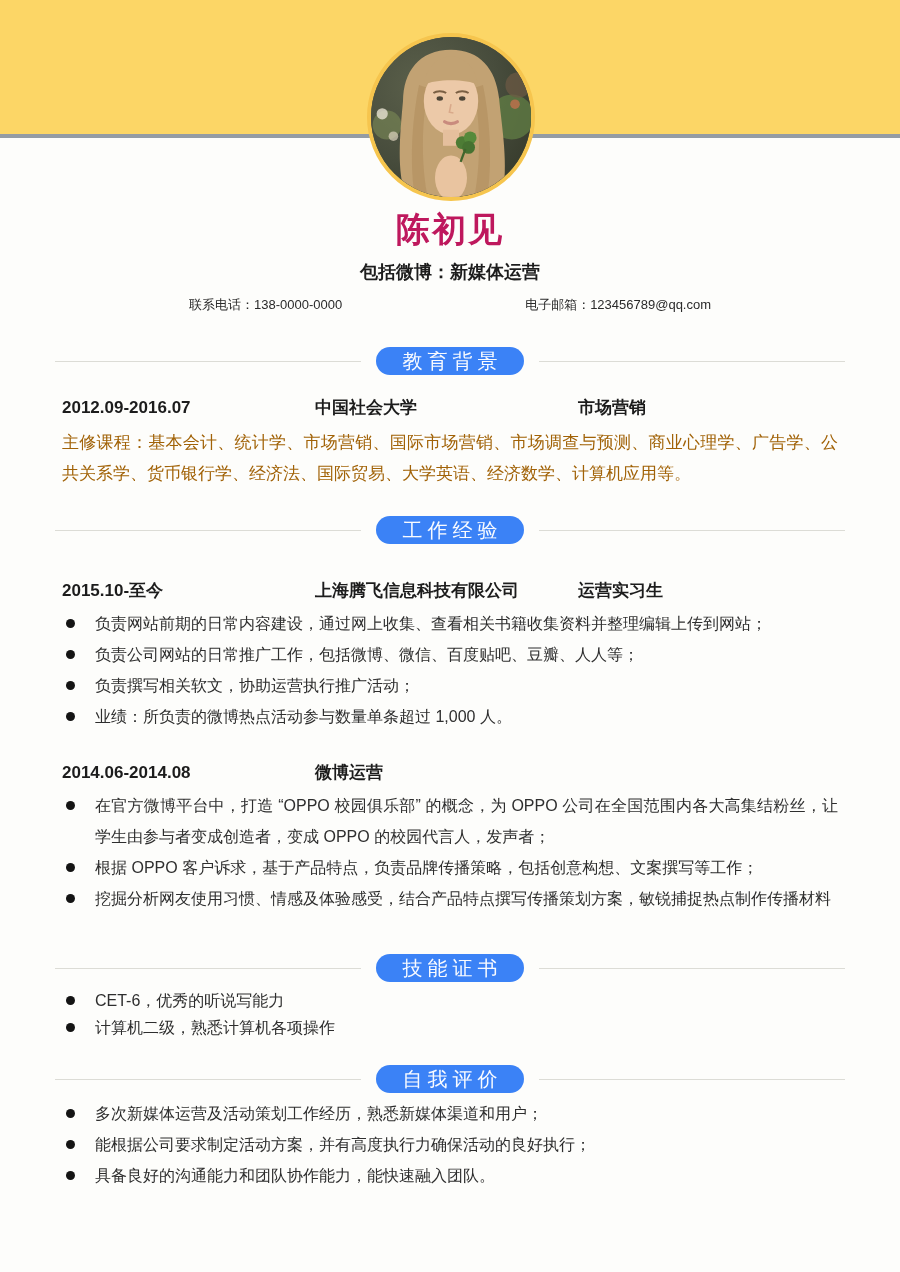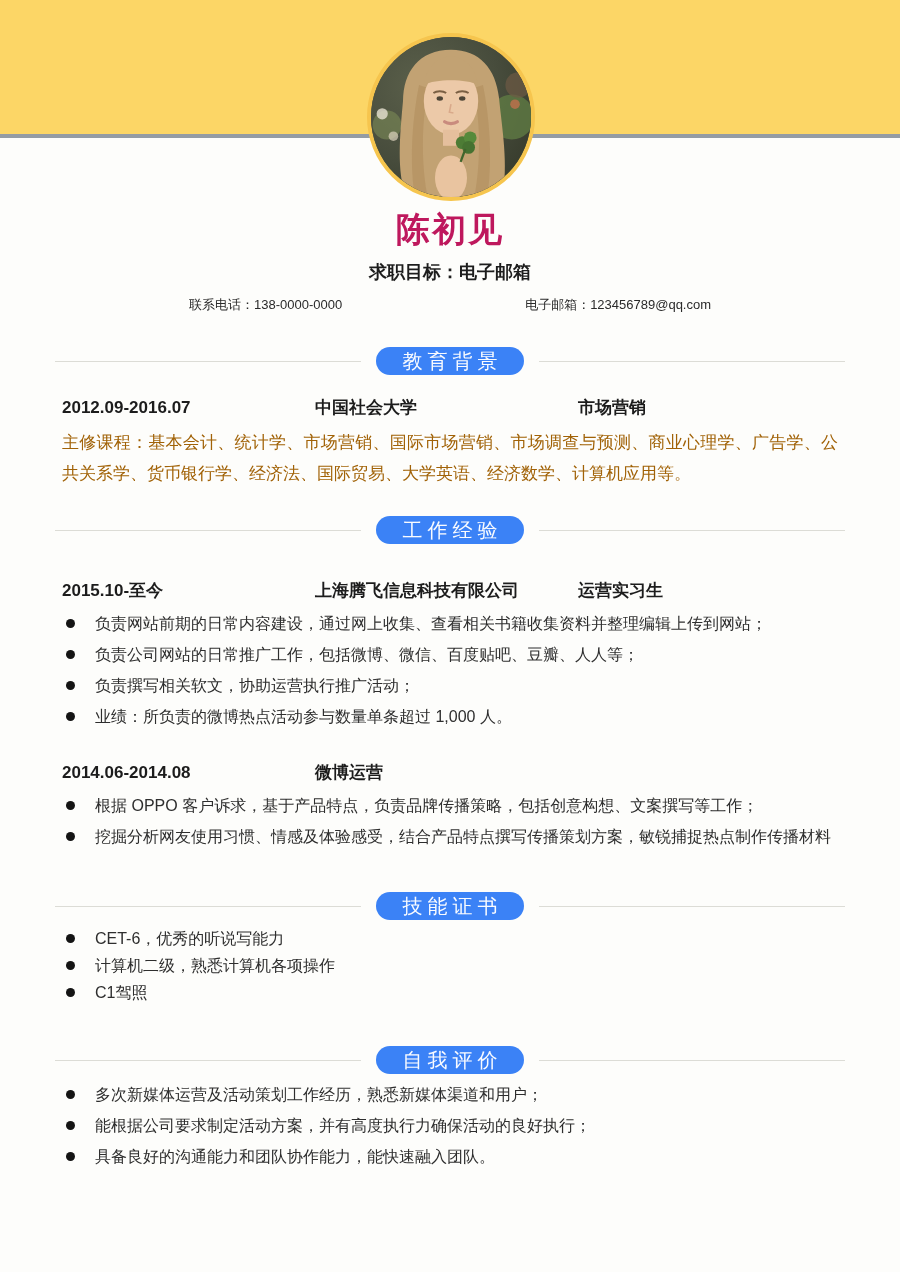--- a/index.html
+++ b/index.html
@@ -95,21 +95,21 @@
   ul.bullets.tight li { line-height: 27px; }
   ul.bullets.tight li::before { top: 9px; }
 
   .mt-divider-1 { margin-top: 29px; }
   .mt-edu-header { margin-top: 21px; }
   .mt-divider-2 { margin-top: 27px; }
   .mt-job1 { margin-top: 35px; }
   .mt-job2 { margin-top: 29px; }
   .mt-divider-3 { margin-top: 40px; }
   .mt-skills { margin-top: 16px; }
-  .mt-divider-4 { margin-top: 40px; }
+  .mt-divider-4 { margin-top: 24px; }
   .mt-eval { margin-top: 16px; }
 </style>
 </head>
 <body>
 
 <div class="page">
 
   <div class="band"></div>
 
   <div class="avatar">
@@ -150,21 +150,21 @@
 
       <circle cx="57" cy="66" r="4" fill="#4d7c35"></circle>
       <circle cx="62" cy="63" r="4" fill="#558a3b"></circle>
       <circle cx="61" cy="69" r="4" fill="#467231"></circle>
       <path d="M59,70 L56,78" stroke="#3f652c" stroke-width="1.4"></path>
     </svg>
   </div>
 
   <div class="identity">
     <div class="name">陈初见</div>
-    <div class="objective">求职目标：电子邮箱</div>
+    <div class="objective">包括微博：新媒体运营</div>
     <div class="contact-row">
       <div class="contact-item phone"><span>联系电话：</span><span>138-0000-0000</span></div>
       <div class="contact-item email"><span>电子邮箱：</span><span>123456789@qq.com</span></div>
     </div>
   </div>
 
   <div class="section-divider mt-divider-1">
     <div class="rule"></div>
     <div class="pill">教育背景</div>
     <div class="rule"></div>
@@ -195,35 +195,35 @@
       <li>负责公司网站的日常推广工作，包括微博、微信、百度贴吧、豆瓣、人人等；</li>
       <li>负责撰写相关软文，协助运营执行推广活动；</li>
       <li>业绩：所负责的微博热点活动参与数量单条超过 1,000 人。</li>
     </ul>
 
     <div class="entry-header mt-job2">
       <div class="col-date">2014.06-2014.08</div>
       <div class="col-right">微博运营</div>
     </div>
     <ul class="bullets">
+      <li>在官方微博平台中，打造 “OPPO 校园俱乐部” 的概念，为 OPPO 公司在全国范围内各大高集结粉丝，让学生由参与者变成创造者，变成 OPPO 的校园代言人，发声者；</li>
       <li>根据 OPPO 客户诉求，基于产品特点，负责品牌传播策略，包括创意构想、文案撰写等工作；</li>
       <li>挖掘分析网友使用习惯、情感及体验感受，结合产品特点撰写传播策划方案，敏锐捕捉热点制作传播材料</li>
     </ul>
   </div>
 
   <div class="section-divider mt-divider-3">
     <div class="rule"></div>
     <div class="pill">技能证书</div>
     <div class="rule"></div>
   </div>
   <div class="content">
     <ul class="bullets tight mt-skills">
       <li>CET-6，优秀的听说写能力</li>
       <li>计算机二级，熟悉计算机各项操作</li>
-      <li>C1驾照</li>
     </ul>
   </div>
 
   <div class="section-divider mt-divider-4">
     <div class="rule"></div>
     <div class="pill">自我评价</div>
     <div class="rule"></div>
   </div>
   <div class="content">
     <ul class="bullets mt-eval">

